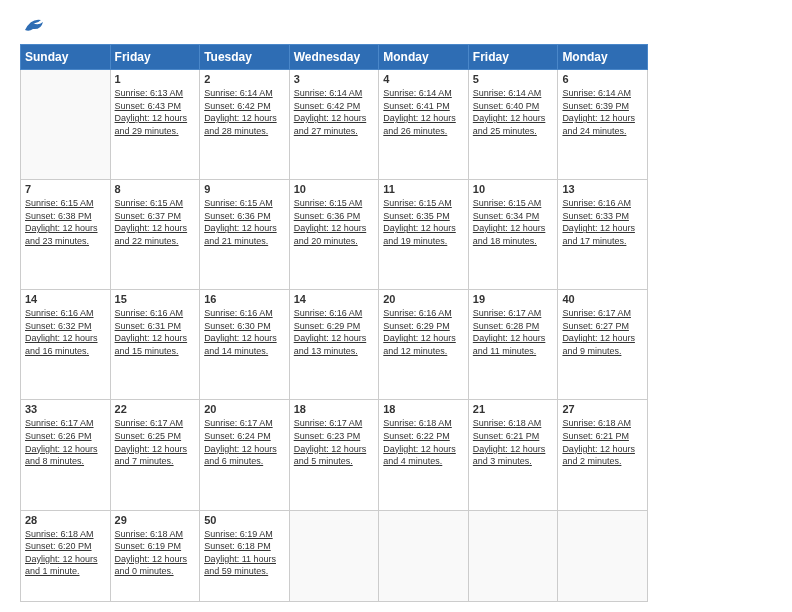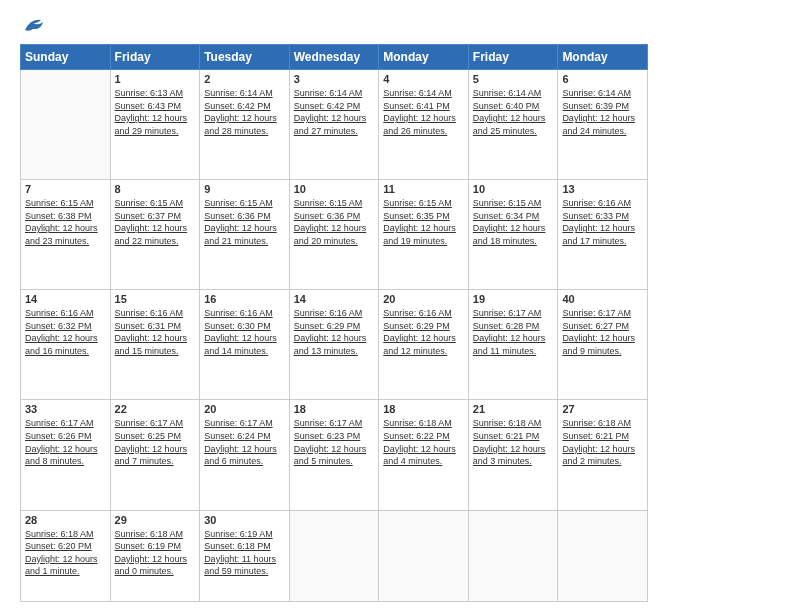--- a/index.html
+++ b/index.html
@@ -344,21 +344,21 @@
 and 1 minute.</div>
           </td>
           <td>
             <span class="day-num">29</span>
             <div class="day-info" style="white-space: pre-line;">Sunrise: 6:18 AM
 Sunset: 6:19 PM
 Daylight: 12 hours
 and 0 minutes.</div>
           </td>
           <td>
-            <span class="day-num">30</span>
+            <span class="day-num">50</span>
             <div class="day-info" style="white-space: pre-line;">Sunrise: 6:19 AM
 Sunset: 6:18 PM
 Daylight: 11 hours
 and 59 minutes.</div>
           </td>
           <td class="empty-cell"></td>
           <td class="empty-cell"></td>
           <td class="empty-cell"></td>
           <td class="empty-cell"></td>
         </tr>

